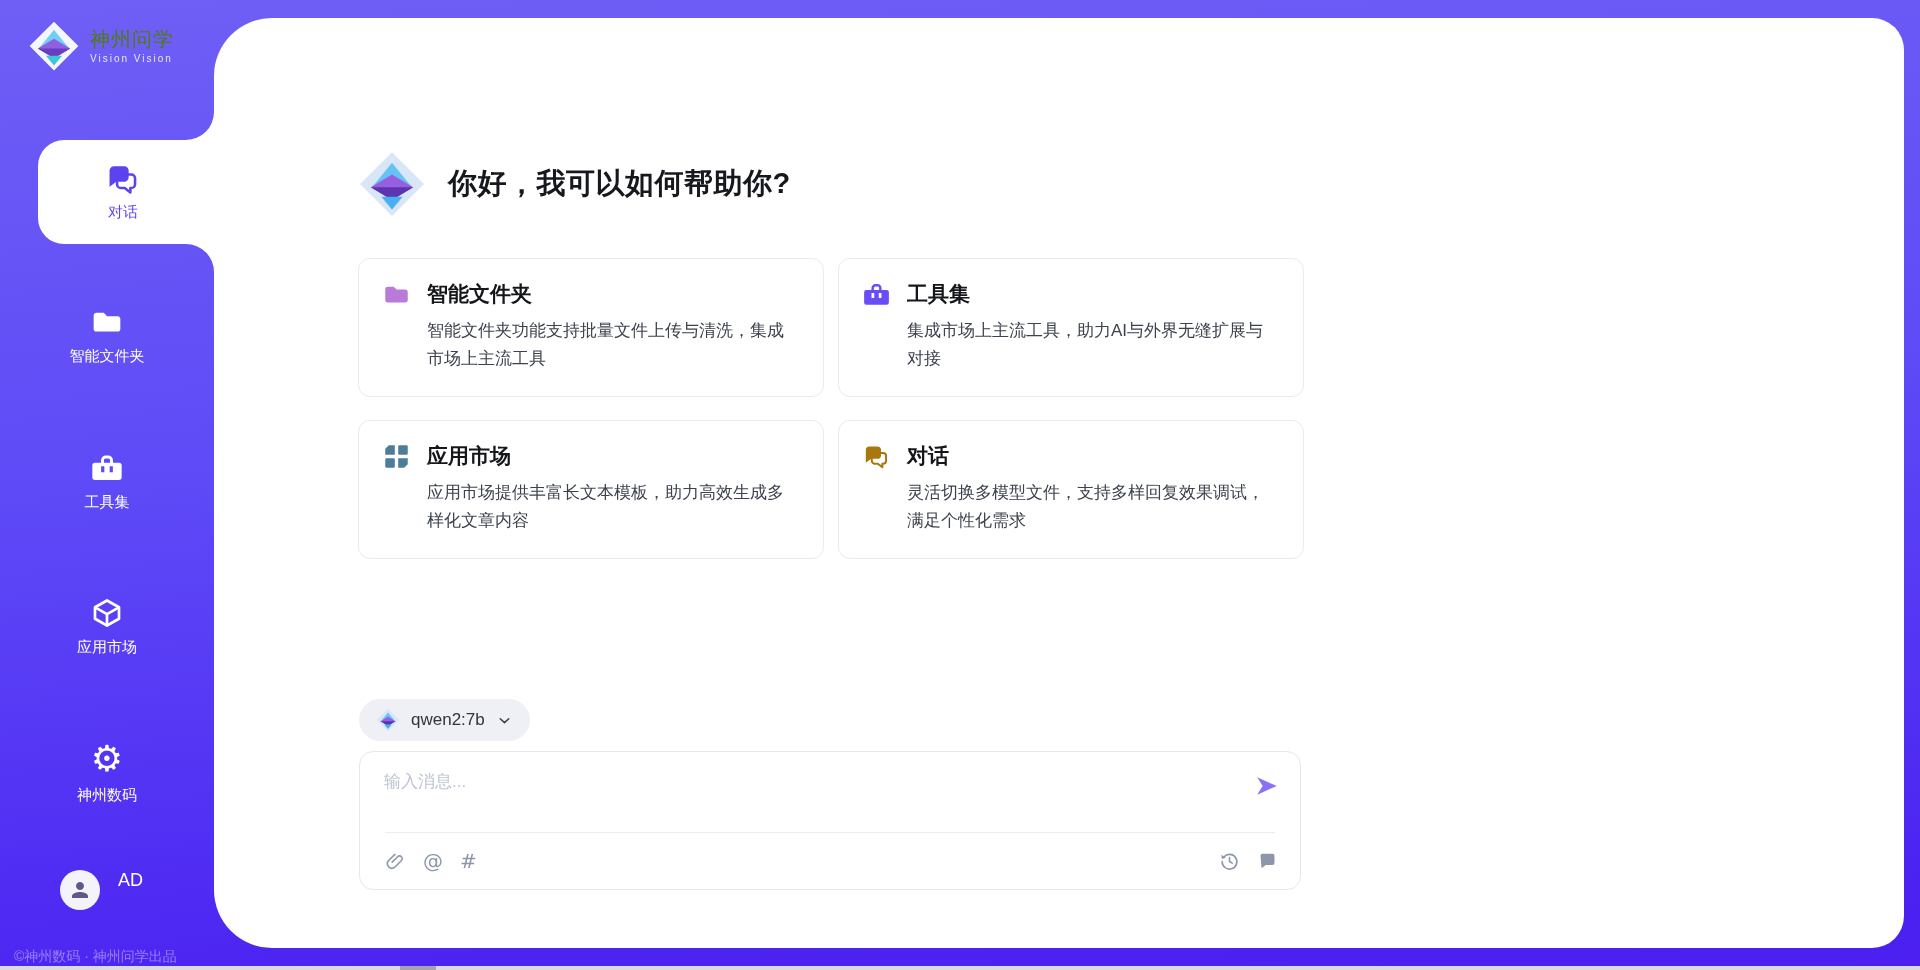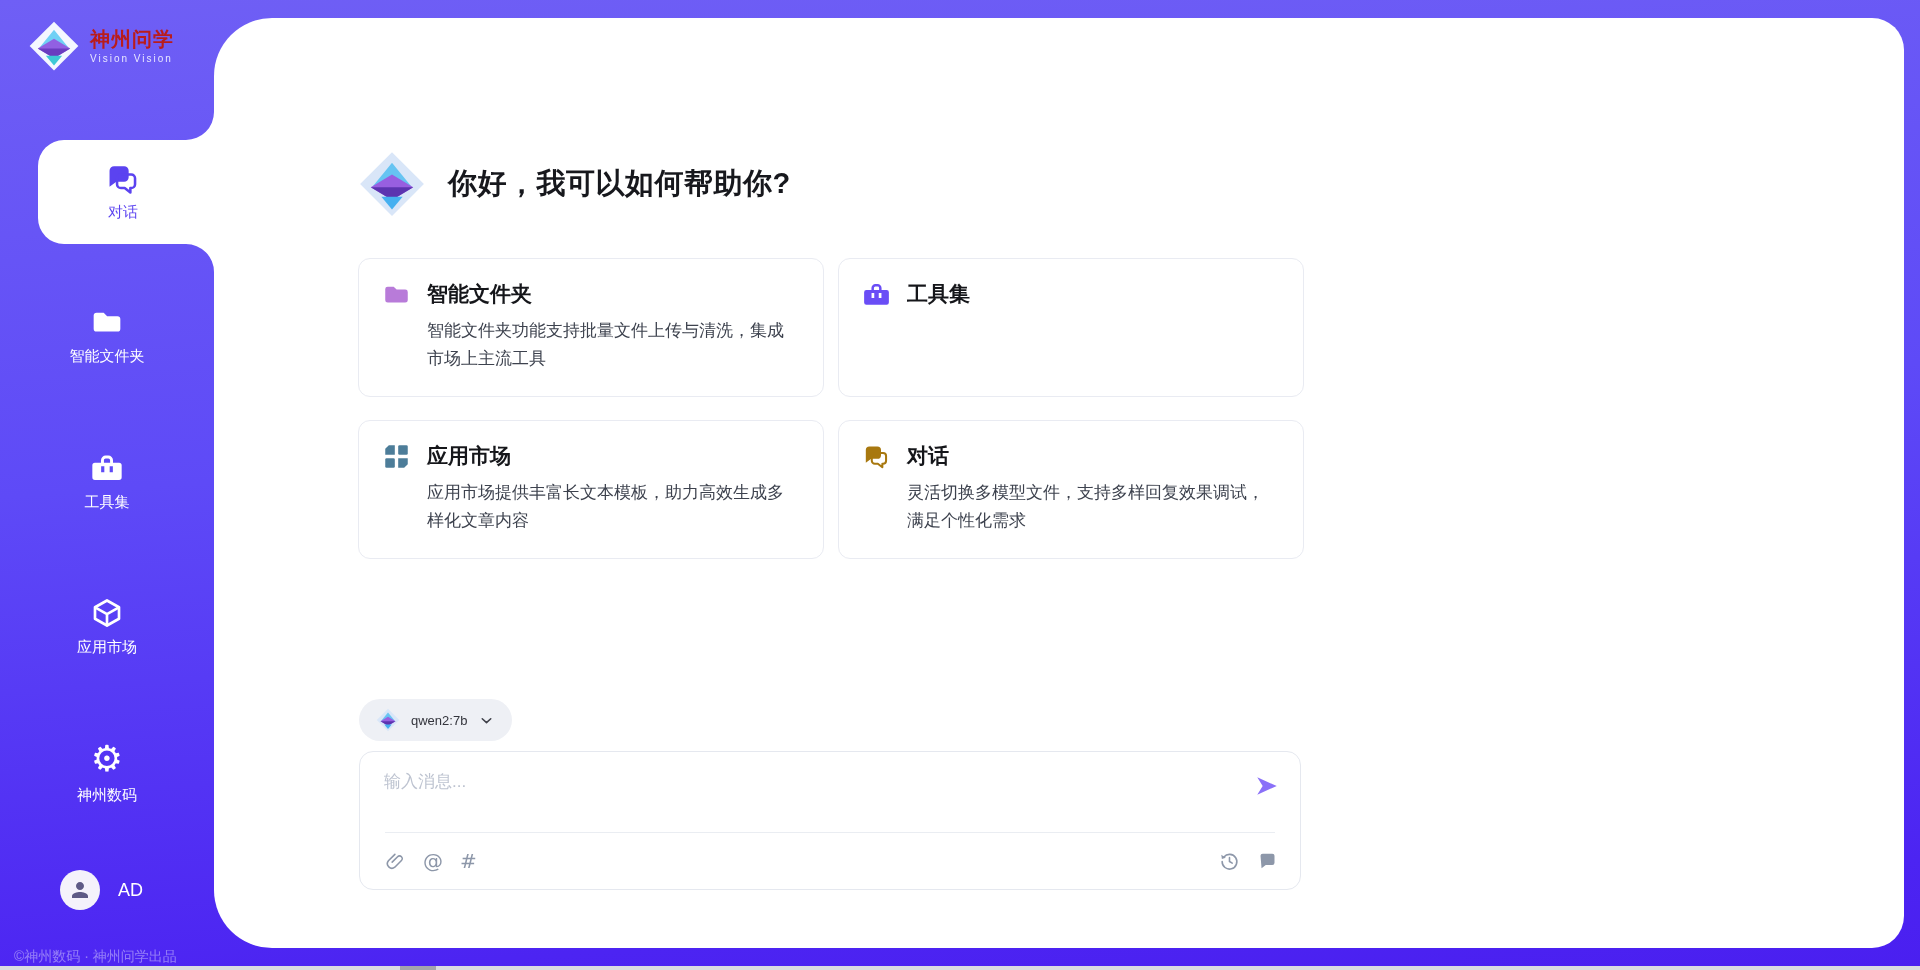--- a/index.html
+++ b/index.html
@@ -15,21 +15,21 @@
   .panel {
     position:absolute; left:214px; top:18px; width:1690px; height:930px;
     background:#ffffff; border-radius:58px 32px 32px 58px;
   }
 
   
   .sidebar { position:absolute; left:0; top:0; width:214px; height:970px; }
 
   .brand { position:absolute; left:28px; top:20px; display:flex; align-items:center; gap:10px; }
   .brand-logo { width:52px; height:52px; }
-  .brand-name { color:#b91c1c; font-size:20px; font-weight:bold; letter-spacing:1px; line-height:1.1; }
+  .brand-name { color:#4d7c0f; font-size:20px; font-weight:normal; letter-spacing:1px; line-height:1.1; }
   .brand-sub { color:#e8e6ff; font-size:10px; letter-spacing:2px; margin-top:3px; }
 
   .tab-shape { position:absolute; left:38px; top:112px; width:176px; height:160px; }
   .tab-content {
     position:absolute; left:38px; top:140px; width:170px; height:104px;
     display:flex; flex-direction:column; align-items:center; justify-content:center; gap:7px;
     cursor:pointer; z-index:2;
   }
   .tab-content .ic { width:34px; height:34px; color:#5b43f0; }
   .tab-label { color:#5b43f0; font-size:15px; font-weight:500; }
@@ -37,21 +37,21 @@
   .nav-item {
     position:absolute; left:0; width:214px; height:92px;
     display:flex; flex-direction:column; align-items:center; justify-content:flex-start;
     padding-top:6px; gap:9px; cursor:pointer;
   }
   .nav-item .ic { width:32px; height:32px; color:#ffffff; }
   .nav-label { color:#ffffff; font-size:15px; }
   .gear-glyph { font-size:36px; color:#fff; line-height:32px; height:34px;
     font-family:"DejaVu Sans",sans-serif; }
 
-  .user-row { position:absolute; left:60px; top:870px; display:flex; align-items:center; gap:18px; cursor:pointer; }
+  .user-row { position:absolute; left:60px; top:870px; display:flex; gap:18px; cursor:pointer; }
   .avatar { width:40px; height:40px; border-radius:50%; background:#f4f2fb;
     display:flex; align-items:center; justify-content:center; }
   .avatar .ic { width:24px; height:24px; color:#5e5a86; }
   .user-name { color:#fff; font-size:18px; font-weight:500; }
 
   .side-footer { position:absolute; left:14px; top:948px; color:rgba(255,255,255,0.4); font-size:14px;text-align:center; }
 
   
   .hero { position:absolute; left:358px; top:150px; display:flex; align-items:center; gap:22px;justify-content:center; }
   .hero-logo { width:68px; height:68px; }
@@ -75,21 +75,21 @@
   .c-blocks { color:#4d7d99; }
   .c-chat   { color:#a8780f; }
 
   
   .model-pill {
     position:absolute; left:359px; top:699px; height:42px; border-radius:21px;
     background:#eef0f5; display:flex; align-items:center; gap:11px; padding:0 17px;
     cursor:pointer;
   }
   .model-pill .logo { width:24px; height:24px; }
-  .model-name { font-size:13px; color:#33343c; }
+  .model-name { font-size:17px; color:#33343c; }
   .model-pill .chev { width:17px; height:17px; color:#3f4049; }
 
   
   .composer {
     position:absolute; left:359px; top:751px; width:942px; height:139px;
     border:1px solid #e5e8ef; border-radius:14px; background:#fff;
   }
   .composer textarea {
     position:absolute; left:24px; top:18px; width:830px; height:58px;
     border:none; outline:none; resize:none; background:transparent;
@@ -258,20 +258,21 @@
       <div class="card-desc">智能文件夹功能支持批量文件上传与清洗，集成市场上主流工具</div>
     </div>
 
     <div class="card">
       <div class="card-head">
         <svg class="ic c-case">
             <use href="#sym-case"></use>
           </svg>
         <span class="card-title">工具集</span>
       </div>
+      <div class="card-desc">集成市场上主流工具，助力AI与外界无缝扩展与对接</div>
     </div>
 
     <div class="card">
       <div class="card-head">
         <svg class="ic c-blocks">
             <use href="#sym-blocks"></use>
           </svg>
         <span class="card-title">应用市场</span>
       </div>
       <div class="card-desc">应用市场提供丰富长文本模板，助力高效生成多样化文章内容</div>

